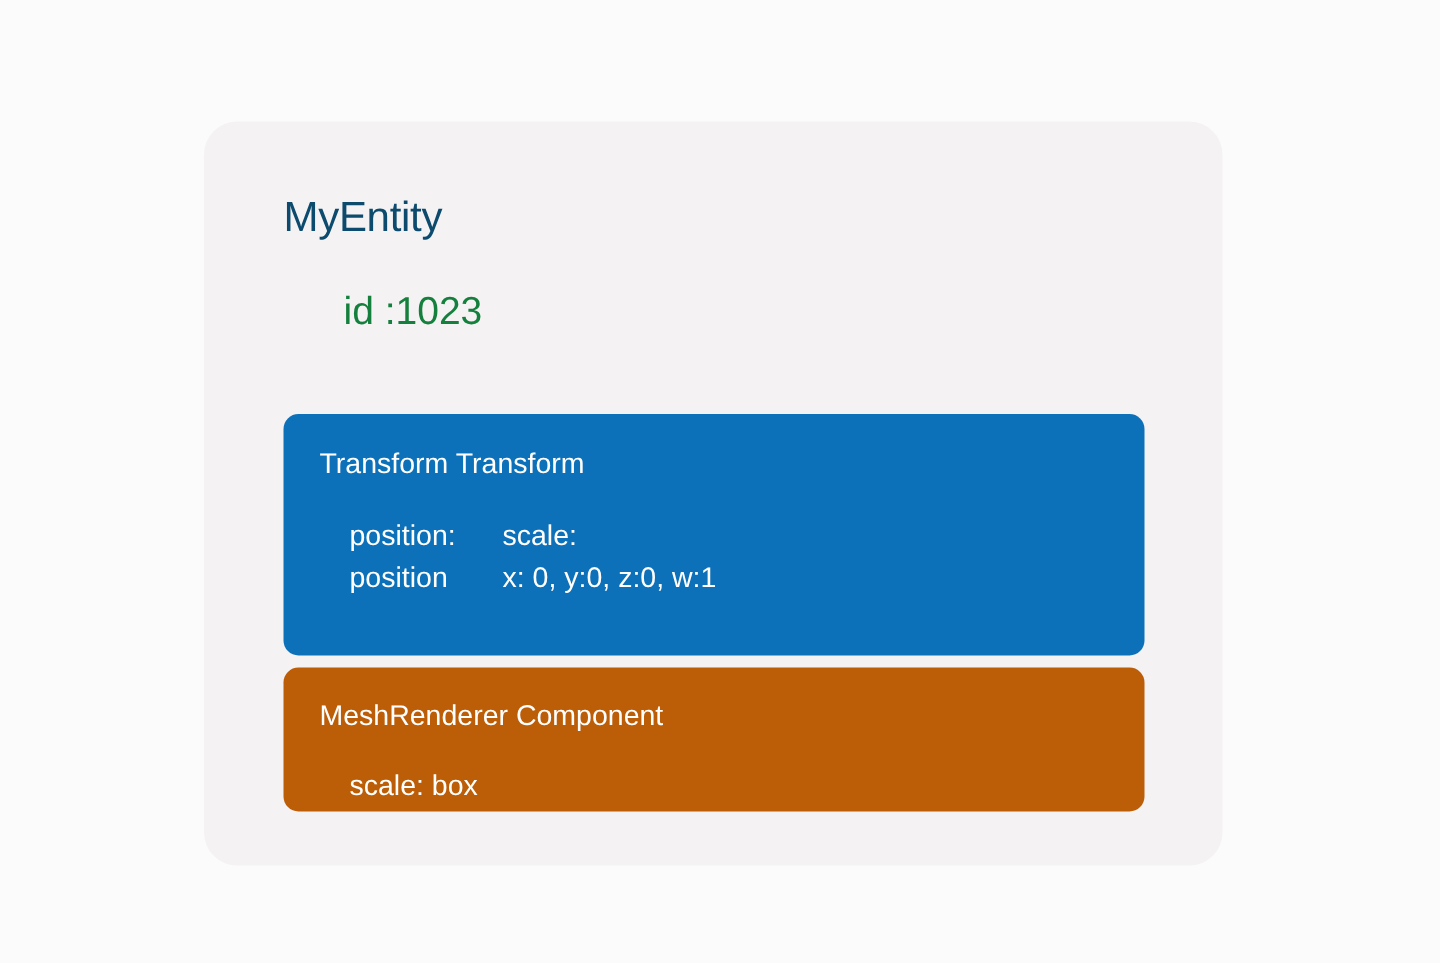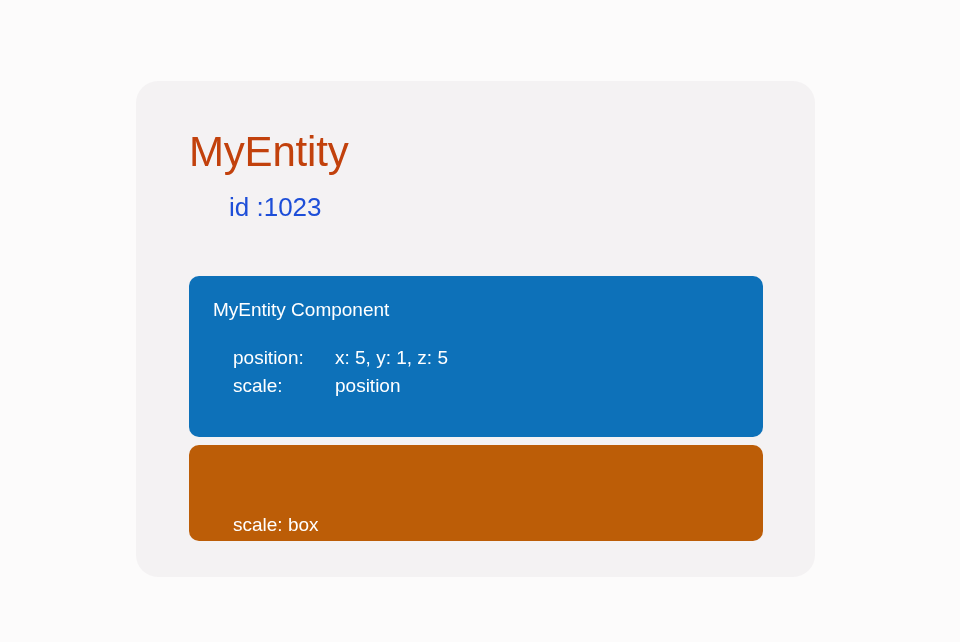--- a/index.html
+++ b/index.html
@@ -30,35 +30,35 @@
     height: 496px;
     background: #f4f2f3;
     border-radius: 22px;
     box-sizing: border-box;
   }
 
   .entity-title {
     position: absolute;
     left: 53px;
     top: 50px;
-    font-size: 42px;
+    font-size: 28px;
     font-weight: 300;
     letter-spacing: -0.2px;
-    color: #c2410c;
+    color: #0c4a6e;
     line-height: 1;
     white-space: pre;
   }
 
   .entity-id {
     position: absolute;
     left: 93px;
     top: 113px;
     font-size: 26px;
     font-weight: 400;
-    color: #1d4ed8;
+    color: #15803d;
     line-height: 1;
     white-space: pre;
   }
 
   
   .component {
     position: absolute;
     left: 53px;
     width: 574px;
     border-radius: 10px;
@@ -123,31 +123,32 @@
 
 <div id="stage">
 
   <div class="entity-card" style="background: rgb(244, 242, 243);">
 
     <div class="entity-title">MyEntity</div>
 
     <div class="entity-id">id :1023</div>
 
     <div class="component component-transform" style="background: rgb(13, 113, 185);">
-      <div class="component-header">MyEntity Component</div>
+      <div class="component-header">Transform Transform</div>
 
       <div class="props">
         <span class="prop-key">position:</span>
-        <span class="prop-val">x: 5, y: 1, z: 5</span>
 
         <span class="prop-key">scale:</span>
 
         <span class="prop-key">position</span>
+        <span class="prop-val">x: 0, y:0, z:0, w:1</span>
       </div>
     </div>
 
     <div class="component component-mesh" style="background: rgb(188, 93, 7);">
+      <div class="component-header">MeshRenderer Component</div>
 
       <div class="single-prop">scale: box</div>
     </div>
 
   </div>
 </div>
 
 </body></html>

